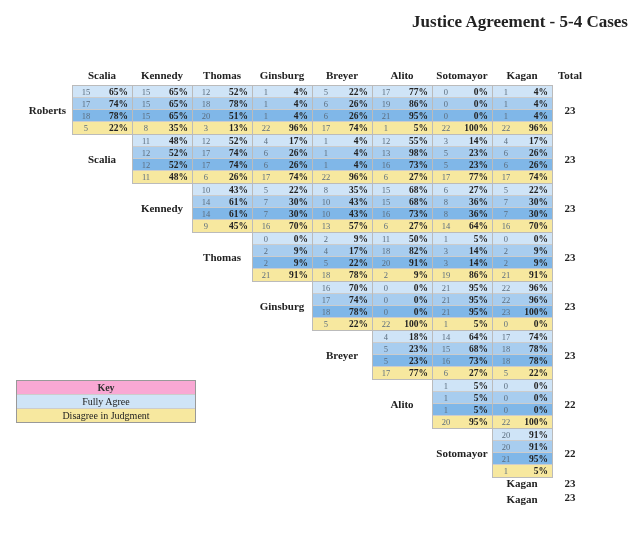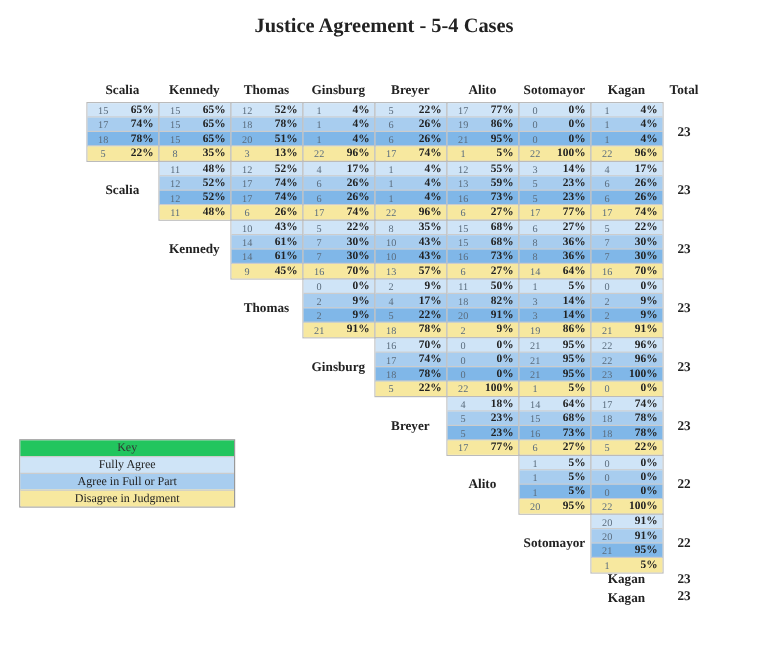--- a/index.html
+++ b/index.html
@@ -5,21 +5,21 @@
   body {
     font-family: Georgia, 'Times New Roman', serif;
     margin: 0;
     padding: 12px;
     width: 640px;
     box-sizing: border-box;
     color: #333;
     background: #fff;
   }
   .title {
-    text-align: center;
+    text-align: right;
     font-weight: bold;
     font-size: 17px;
     margin-bottom: 10px;
     color: #222;
   }
   .grid {
     display: grid;
     
     grid-template-columns: 60px repeat(8, 60px) 36px;
     gap: 0;
@@ -96,23 +96,23 @@
   .key {
     position: absolute;
     left: 4px;
     bottom: 82px;
     width: 178px;
     border: 1px solid #999;
     font-size: 10px;
   }
   .key-title {
     text-align: center;
-    font-weight: normal;
+    font-weight: bold;
     padding: 1px 0;
-    background: #22c55e;
+    background: #f9a8d4;
   }
   .key-row {
     text-align: center;
     padding: 1px 0;
     border-top: 1px solid #ccc;
     color: #222;
   }
   .kr0 { background: #cfe4f7; }
   .kr1 { background: #a8cdef; }
   .kr2 { background: #80b7e8; }
@@ -127,20 +127,21 @@
     <div style="grid-area: 1 / 1;"></div>
     <div class="col-head" style="grid-area: 1 / 2;">Scalia</div>
     <div class="col-head" style="grid-area: 1 / 3;">Kennedy</div>
     <div class="col-head" style="grid-area: 1 / 4;">Thomas</div>
     <div class="col-head" style="grid-area: 1 / 5;">Ginsburg</div>
     <div class="col-head" style="grid-area: 1 / 6;">Breyer</div>
     <div class="col-head" style="grid-area: 1 / 7;">Alito</div>
     <div class="col-head" style="grid-area: 1 / 8;">Sotomayor</div>
     <div class="col-head" style="grid-area: 1 / 9;">Kagan</div>
     <div class="col-head" style="grid-area: 1 / 10;">Total</div>
+    <div class="row-head" style="grid-area: 2 / 1;">Roberts</div>
     <div class="block" style="grid-area: 2 / 2;">
       <div class="row r0">
         <span class="cnt">15</span>
         <span class="pct">65%</span>
       </div>
       <div class="row r1">
         <span class="cnt">17</span>
         <span class="pct">74%</span>
       </div>
       <div class="row r2">
@@ -352,21 +353,21 @@
         <span class="pct">96%</span>
       </div>
     </div>
     <div class="block" style="grid-area: 3 / 7;">
       <div class="row r0">
         <span class="cnt">12</span>
         <span class="pct">55%</span>
       </div>
       <div class="row r1">
         <span class="cnt">13</span>
-        <span class="pct">59%</span>
+        <span class="pct">98%</span>
       </div>
       <div class="row r2">
         <span class="cnt">16</span>
         <span class="pct">73%</span>
       </div>
       <div class="row r3">
         <span class="cnt">6</span>
         <span class="pct">27%</span>
       </div>
     </div>
@@ -825,16 +826,15 @@
     <div style="grid-area: 10 / 6;"></div>
     <div style="grid-area: 10 / 7;"></div>
     <div style="grid-area: 10 / 8;"></div>
     <div class="diag-label" style="grid-area: 10 / 9;">Kagan</div>
     <div class="total" style="grid-area: 10 / 10;">23</div>
     <div class="diag-label" style="padding-top: 4px; grid-area: 11 / 9;">Kagan</div>
     <div class="total" style="grid-area: 11 / 10;">23</div>
     <div class="key">
       <div class="key-title">Key</div>
       <div class="key-row kr0">Fully Agree</div>
-      <div class="key-row kr1">Agree in Full or Part</div>
       <div class="key-row kr3">Disagree in Judgment</div>
     </div>
   </div>
 
 </body></html>

